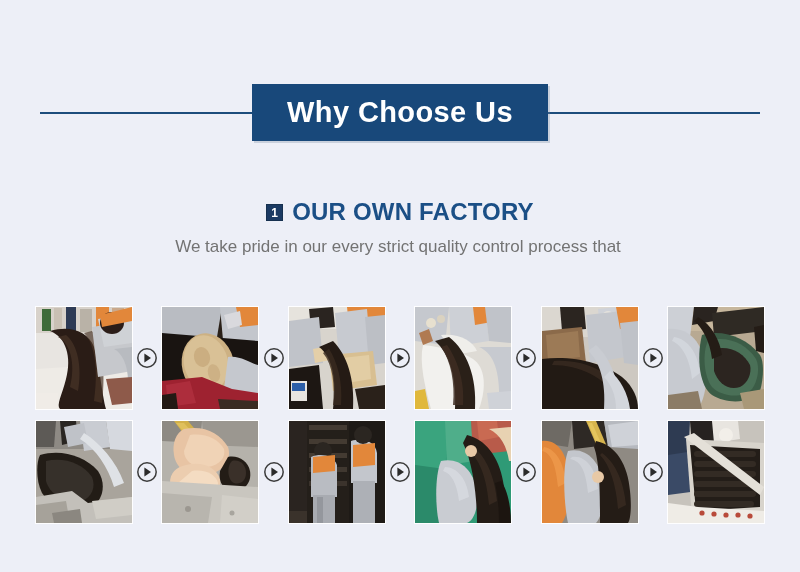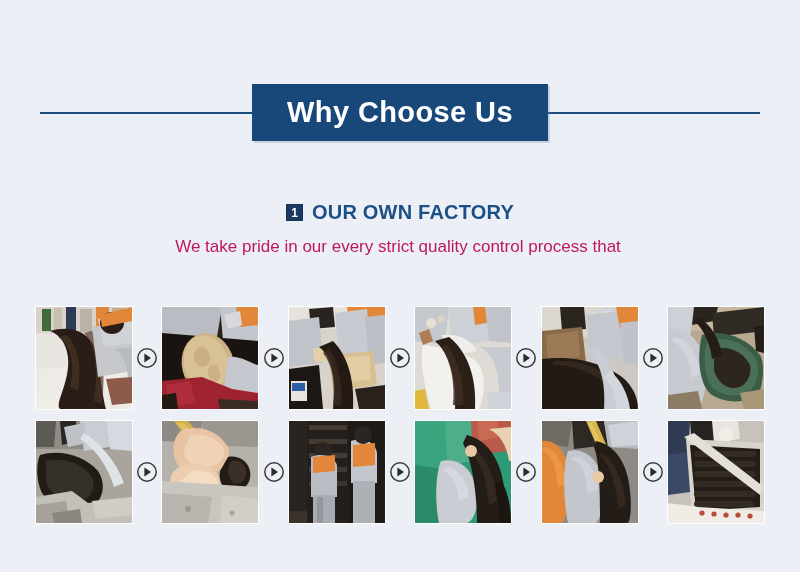--- a/index.html
+++ b/index.html
@@ -69,34 +69,34 @@
     font-size: 12px;
     font-weight: bold;
     line-height: 17px;
     text-align: center;
     margin-right: 9px;
     border: 1px solid #16304f;
     box-sizing: border-box;
   }
   .section-title {
     color: #1b4f86;
-    font-size: 20px;
+    font-size: 24px;
     font-weight: bold;
     letter-spacing: 0.2px;
     white-space: nowrap;
   }
 
   
   .desc {
     position: absolute;
     left: 0;
     top: 234px;
     width: 796px;
     text-align: center;
-    color: #be185d;
+    color: #737373;
     font-size: 17px;
     line-height: 25px;
   }
   .desc-line { display: block; white-space: nowrap; }
 
   
   .grid-row {
     position: absolute;
     left: 36px;
     width: 728px;

